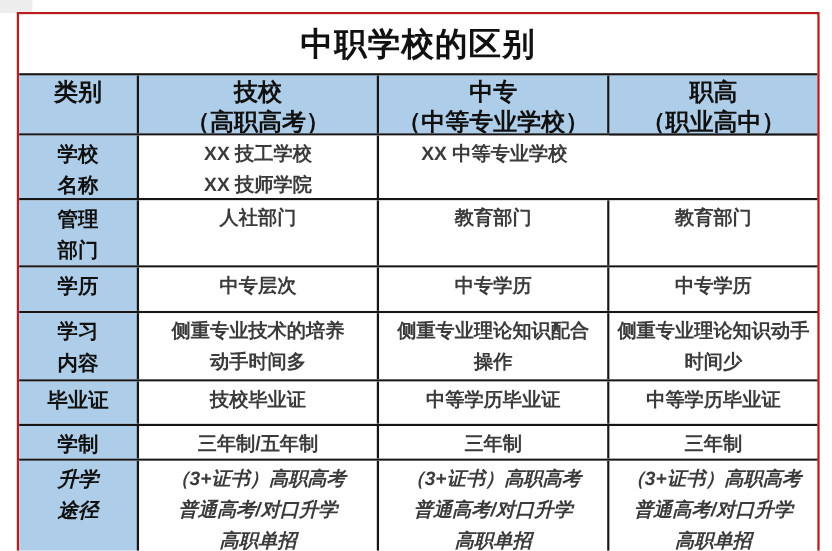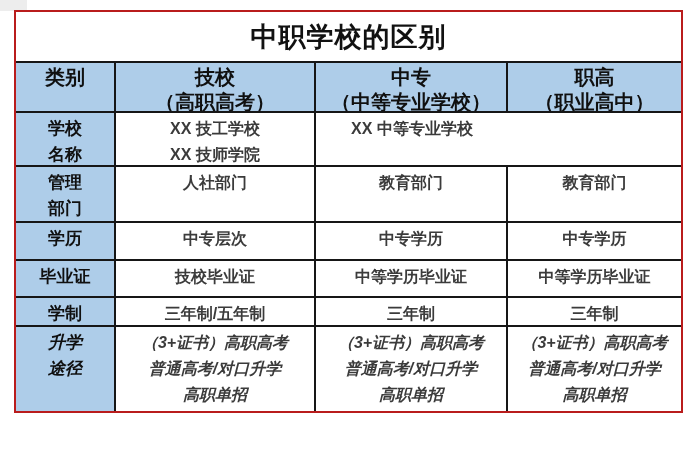--- a/index.html
+++ b/index.html
@@ -100,20 +100,38 @@
           <div class="cell data-cell">
             <div class="line">中专层次</div>
           </div>
           <div class="cell data-cell">
             <div class="line">中专学历</div>
           </div>
           <div class="cell data-cell">
             <div class="line">中专学历</div>
           </div>
         </div>
+        <div class="grid-row" style="height: 57px;">
+          <div class="cell label-cell">
+            <div class="line">学习</div>
+            <div class="line">内容</div>
+          </div>
+          <div class="cell data-cell">
+            <div class="line">侧重专业技术的培养</div>
+            <div class="line">动手时间多</div>
+          </div>
+          <div class="cell data-cell">
+            <div class="line">侧重专业理论知识配合</div>
+            <div class="line">操作</div>
+          </div>
+          <div class="cell data-cell">
+            <div class="line">侧重专业理论知识动手</div>
+            <div class="line">时间少</div>
+          </div>
+        </div>
         <div class="grid-row" style="height: 37px;">
           <div class="cell label-cell">
             <div class="line">毕业证</div>
           </div>
           <div class="cell data-cell">
             <div class="line">技校毕业证</div>
           </div>
           <div class="cell data-cell">
             <div class="line">中等学历毕业证</div>
           </div>

